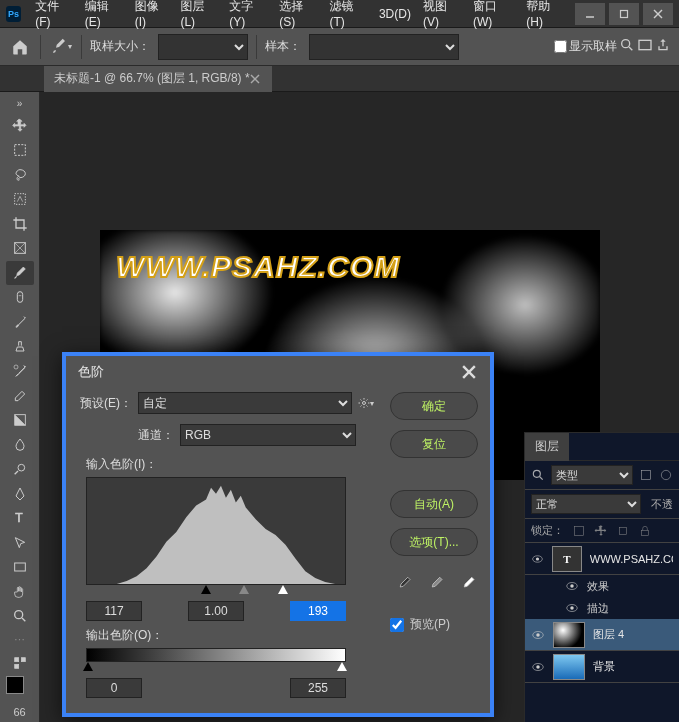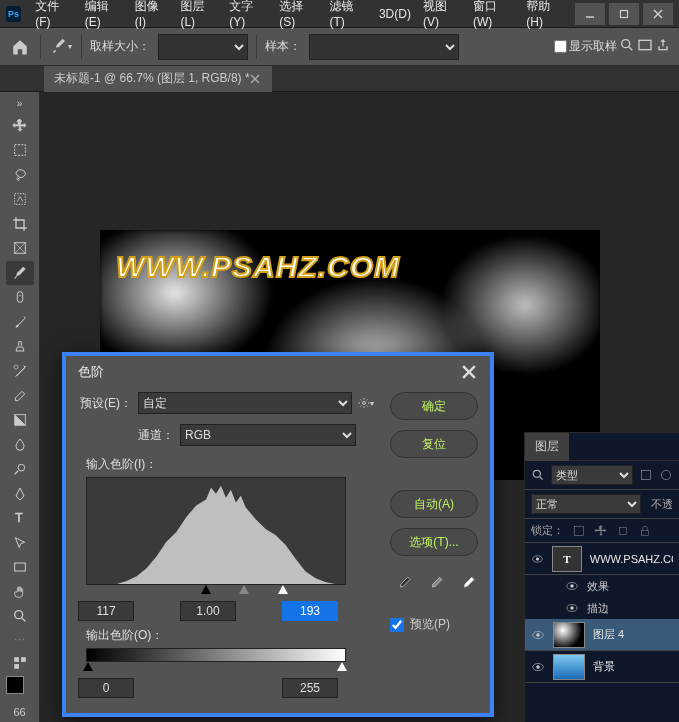--- a/index.html
+++ b/index.html
@@ -56,21 +56,21 @@
 .row select { flex: 1; background: #3a3a3a; color: #ddd; border: 1px solid #222; height: 22px; font-size: 12px; }
 .gear { width: 16px; height: 16px; display: flex; align-items: center; justify-content: center; cursor: pointer; }
 .section-label { font-size: 12px; color: #ddd; margin: 6px 0 4px 8px; }
 .histogram { width: 260px; height: 108px; background: #3a3a3a; border: 1px solid #222; margin-left: 8px; position: relative; }
 .histogram svg { width: 100%; height: 100%; }
 .slider-track { width: 260px; height: 12px; margin-left: 8px; position: relative; }
 .slider-track .tri { position: absolute; top: 0; width: 0; height: 0; border-left: 5px solid transparent; border-right: 5px solid transparent; cursor: pointer; }
 .slider-track .tri.black { border-bottom: 9px solid #000; stroke:#888;}
 .slider-track .tri.gray { border-bottom: 9px solid #888; }
 .slider-track .tri.white { border-bottom: 9px solid #fff; }
-.inputs3 { display: flex; width: 260px; margin-left: 0; margin-top: 4px; justify-content: space-between; }
+.inputs3 { display: flex; width: 260px; margin-left: 8px; margin-top: 4px; justify-content: space-between; }
 .inputs3 input { width: 56px; height: 20px; background: #3a3a3a; color: #ddd; border: 1px solid #222; text-align: center; font-size: 12px; }
 .inputs3 input.hl { border: 2px solid #1473e6; background: #1473e6; color: #fff; }
 .gradient-bar { width: 260px; height: 14px; margin-left: 8px; background: linear-gradient(to right, #000, #fff); border: 1px solid #222; }
 .dialog-right button { height: 28px; background: #4a4a4a; border: 1px solid #333; border-radius: 14px; color: #bef264; font-size: 12px; cursor: pointer; }
 .eyedroppers { display: flex; gap: 12px; margin-top: 8px; justify-content: flex-start; margin-left:4px;}
 .eyedroppers .ed { width: 20px; height: 20px; cursor: pointer; display: flex; align-items: center; justify-content: center; }
 .preview-row { display: flex; align-items: center; gap: 6px; margin-top: 12px; }
 .preview-row input[type=checkbox] { width: 14px; height: 14px; accent-color: #1473e6;}
 
 

